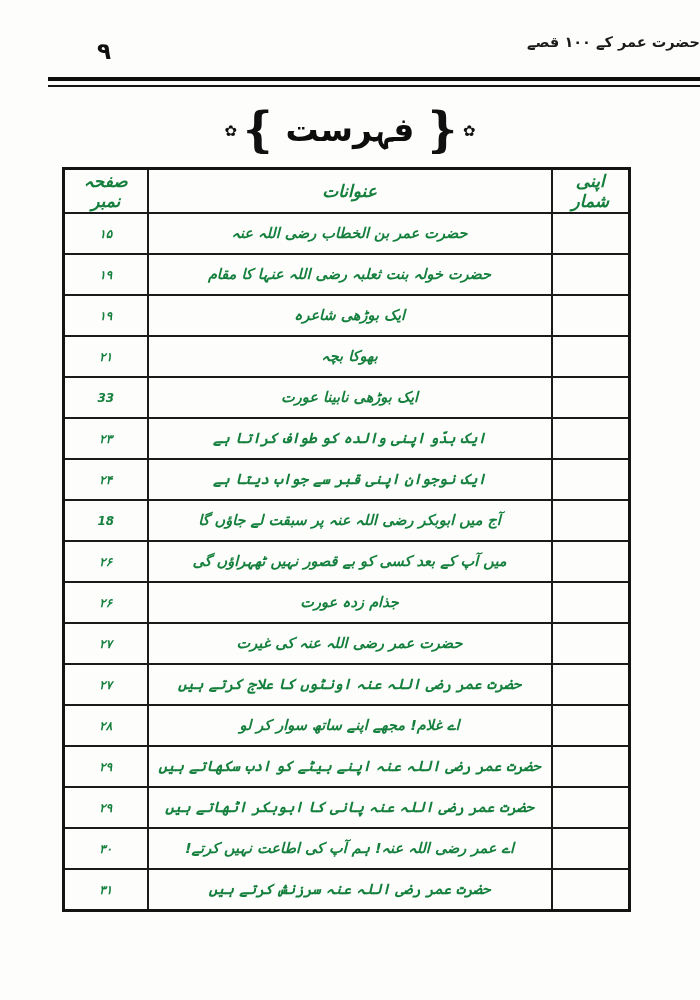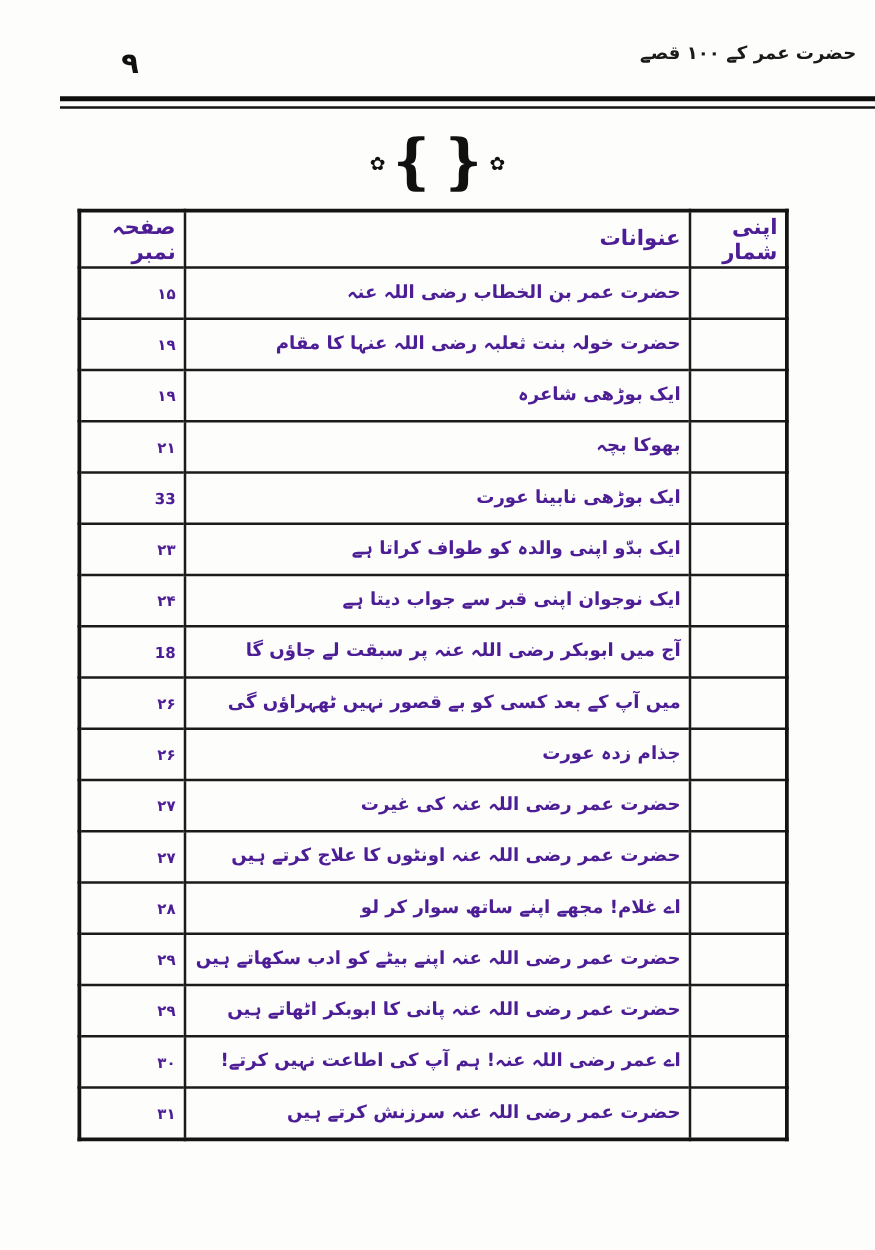--- a/index.html
+++ b/index.html
@@ -14,21 +14,21 @@
     background:#fdfdfb;
     color:#141414;
     overflow:hidden;
   }
   
   .folio{
     position:absolute;top:38px;left:97px;
     font-size:23px;font-weight:bold;color:#101010;
   }
   .running-head{
-    position:absolute;top:34px;right:15px;
+    position:absolute;top:34px;right:0;
     direction:rtl;text-align:right;
     font-size:14.5px;font-weight:bold;color:#1a1a1a;
     letter-spacing:-0.2px;
   }
   .rule-thick{
     position:absolute;top:77px;left:48px;right:0;
     height:4px;background:#0e0e0e;
   }
   .rule-thin{
     position:absolute;top:85px;left:48px;right:0;
@@ -57,24 +57,25 @@
   table.toc{
     position:absolute;top:167px;left:62px;
     width:566px;
     border-collapse:collapse;
     direction:rtl;
     table-layout:fixed;
     border:3px solid #141414;
   }
   table.toc td{
     border:2.5px solid #1b1b1b;
-    vertical-align:middle;
-    font-weight:bold;color:#4c1d95;
+    text-align:center;vertical-align:middle;
+    font-weight:bold;color:#15803d;
     padding:1px 6px;
     overflow:hidden;
+    font-style:italic;
   }
   col.c-serial{width:78px;}
   col.c-title{width:404px;}
   col.c-page{width:84px;}
   tr.head-row td{height:35px;font-size:17px;}
   tr.body-row td{height:37px;}
   td.title-cell{font-size:14.5px;line-height:1.2;margin-top:29px;}
   td.page-cell{font-size:12px;}
   td.serial-cell{font-size:14px;}
 </style>
@@ -84,20 +85,21 @@
 <div class="page">
 
   <div class="folio">۹</div>
   <div class="running-head">حضرت عمر کے ۱۰۰ قصے</div>
   <div class="rule-thick"></div>
   <div class="rule-thin"></div>
 
   <div class="heading-wrap">
     <span class="heading-rosette">✿</span>
     <span class="heading-bracket">❴</span>
+    <span class="heading-text">فہرست</span>
     <span class="heading-bracket">❵</span>
     <span class="heading-rosette">✿</span>
   </div>
 
   <table class="toc">
     <colgroup>
       <col class="c-serial">
         <col class="c-title">
         <col class="c-page">
     </colgroup>

